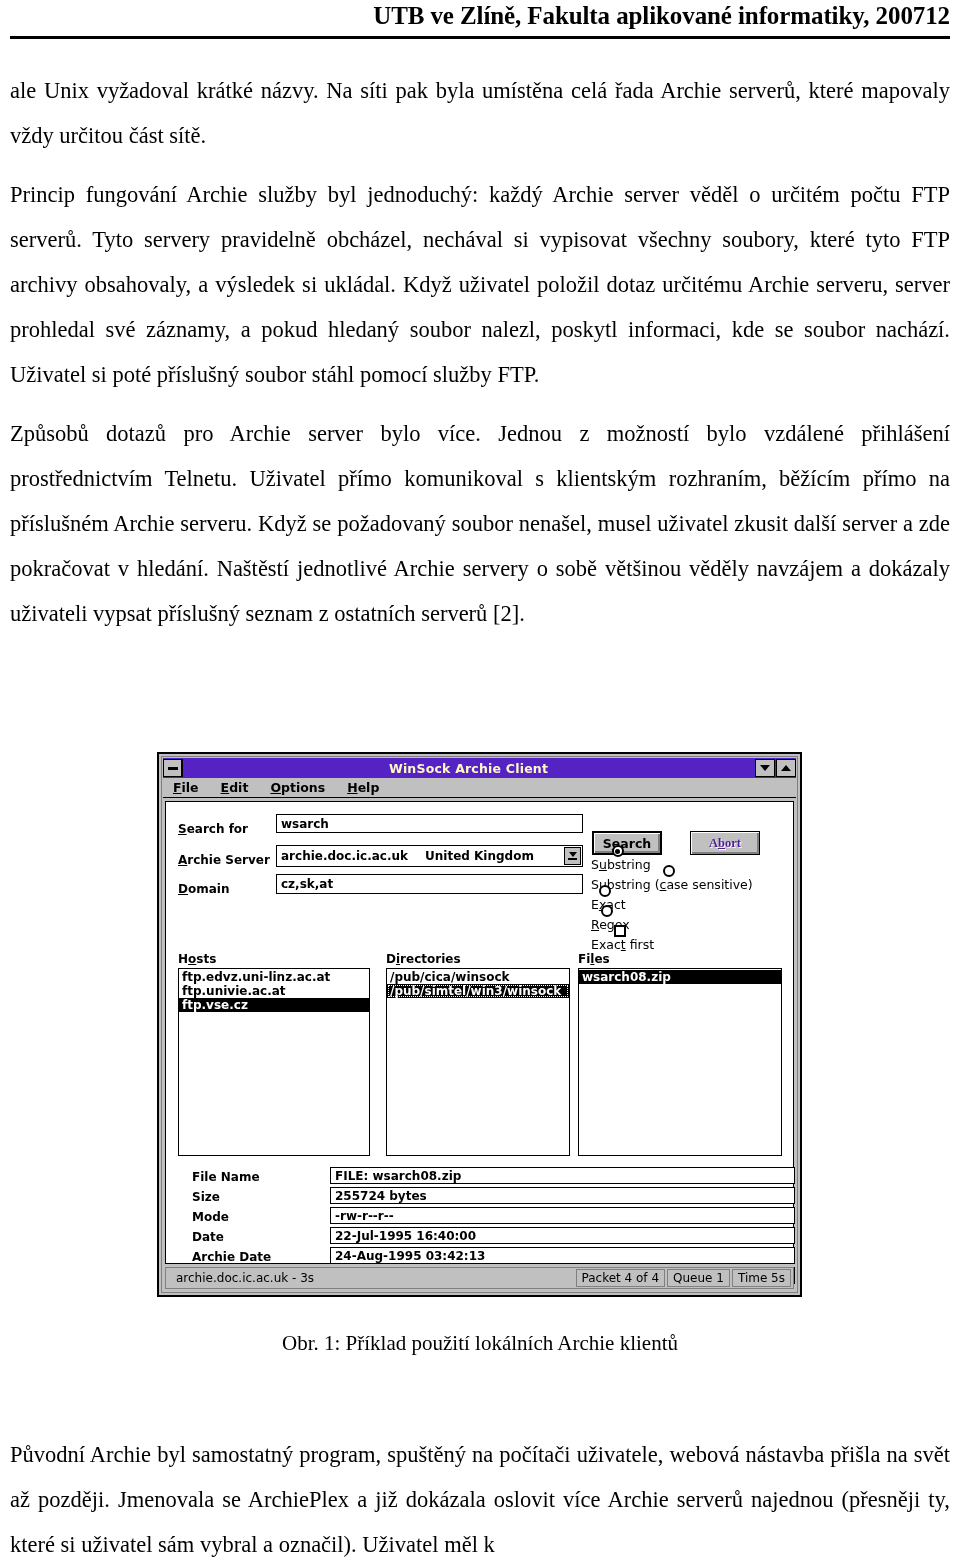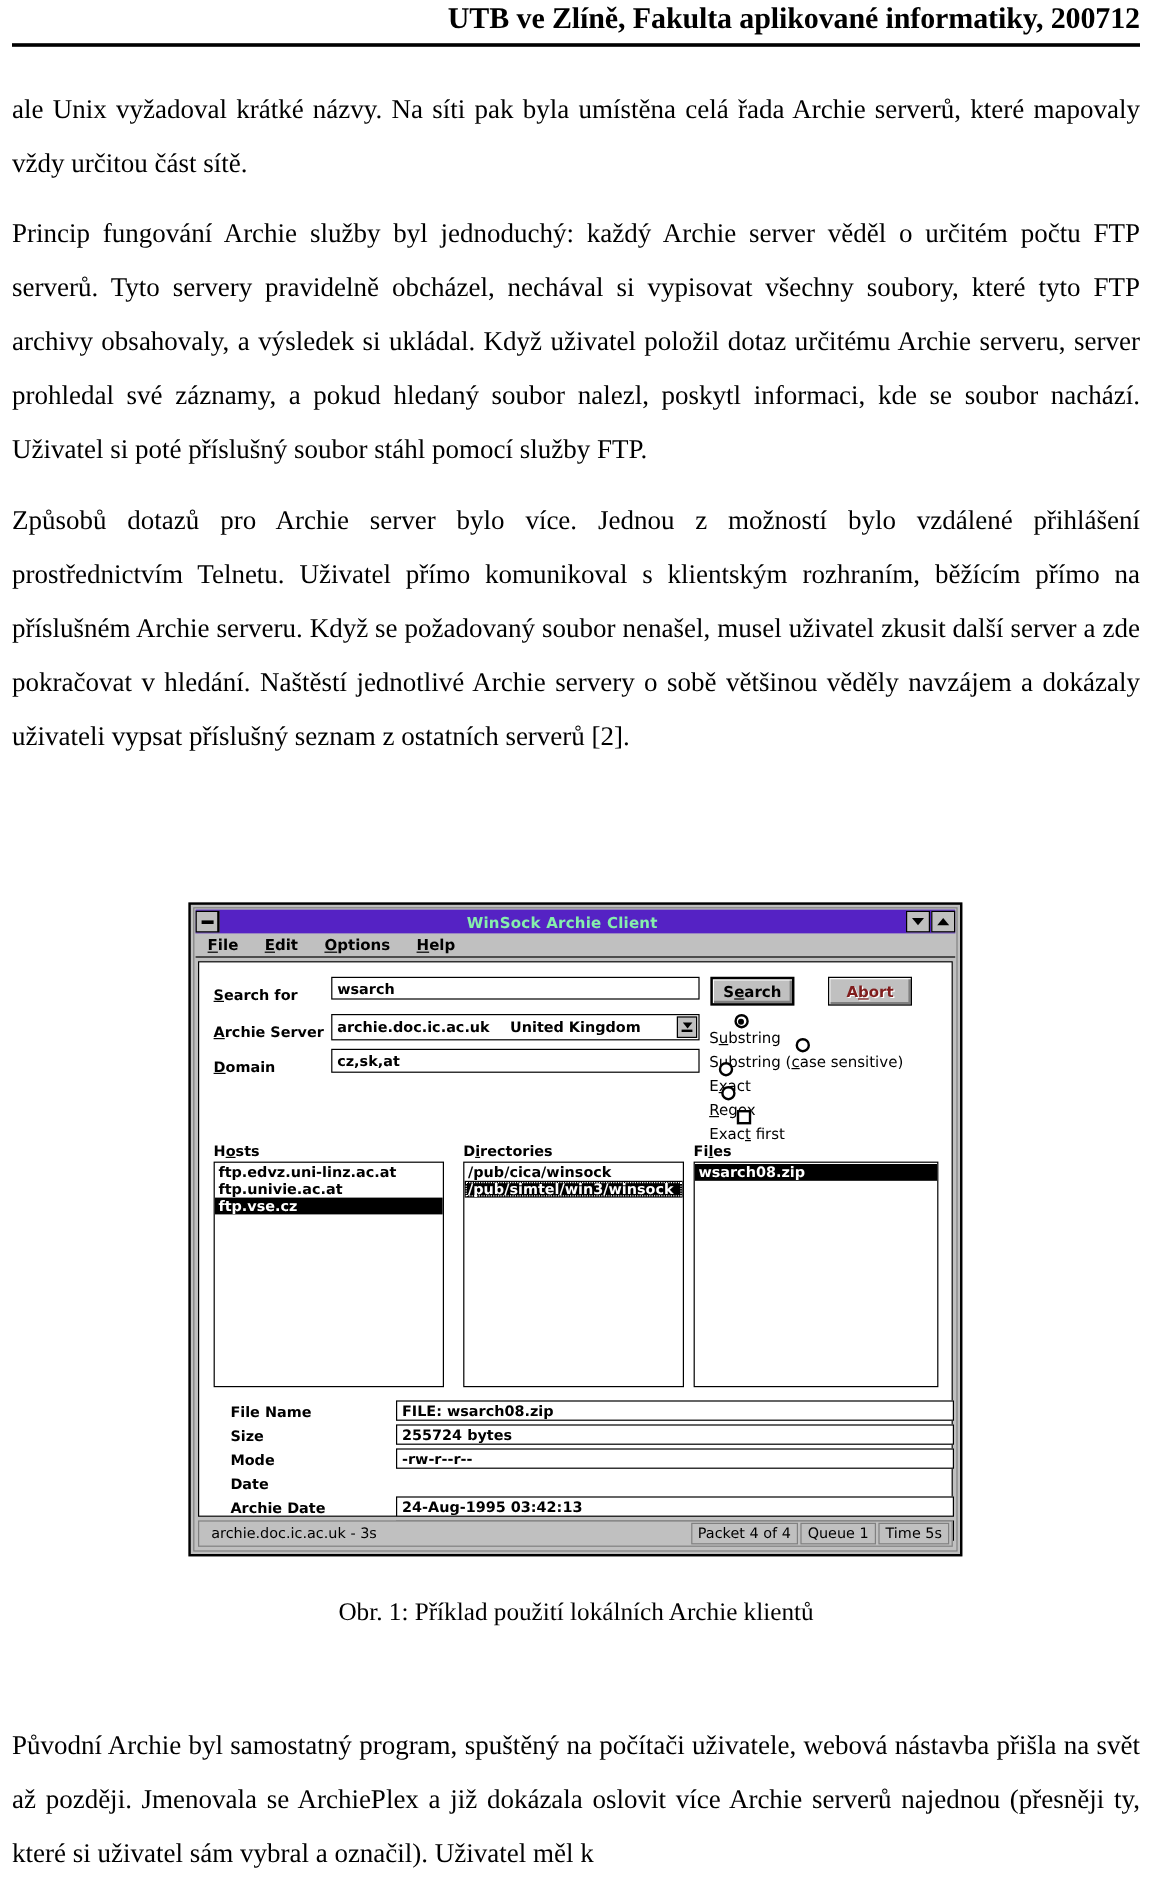--- a/index.html
+++ b/index.html
@@ -109,21 +109,21 @@
     border: 1px solid #000;
     border-right-width: 2px;
     box-sizing: border-box;
     display: flex; align-items: center; justify-content: center;
     flex: 0 0 auto;
   }
   .sysmenu-btn .bar { width: 10px; height: 3px; background: #000; }
   .titlebar-text {
     flex: 1 1 auto;
     text-align: center;
-    color: #86efac;
+    color: #fef9c3;
     font-weight: bold;
     font-size: 12.5px;
     letter-spacing: 0.2px;
   }
   .tb-btns { display: flex; flex: 0 0 auto; }
   .tb-btn {
     width: 20px; height: 18px;
     background: #c0c0c0;
     border: 1px solid #000;
     box-sizing: border-box;
@@ -207,23 +207,24 @@
     position: absolute;
     background: #c0c0c0;
     border: 1px solid #000;
     box-sizing: border-box;
     display: flex;
     align-items: center;
     justify-content: center;
     font-size: 12.5px;
     font-weight: bold;
     box-shadow: inset 1px 1px 0 #ffffff, inset -2px -2px 0 #808080;
+    margin-top: 17px;
   }
   .btn.default { border-width: 2px; }
-  .btn.disabled { color: #7f1d1d; text-shadow: 1px 1px 0 #ffffff; }
+  .btn.disabled { color: #4c1d95; text-shadow: 1px 1px 0 #ffffff; font-family: Liberation Serif, serif; }
   .btn .acc { text-decoration: underline; }
 
   .radio-row {
     position: absolute;
     display: flex;
     align-items: center;
     font-size: 12.5px;
     font-weight: normal;
     white-space: nowrap;
     flex-direction: column;
@@ -442,20 +443,21 @@
         <div class="detail-label" style="left:26px; top:368px;">File Name</div>
         <div class="detail-box" style="top:365px;">FILE: wsarch08.zip</div>
 
         <div class="detail-label" style="left:26px; top:388px;">Size</div>
         <div class="detail-box" style="top:385px;">255724 bytes</div>
 
         <div class="detail-label" style="left:26px; top:408px;">Mode</div>
         <div class="detail-box" style="top:405px;">-rw-r--r--</div>
 
         <div class="detail-label" style="left:26px; top:428px;">Date</div>
+        <div class="detail-box" style="top:425px;">22-Jul-1995 16:40:00</div>
 
         <div class="detail-label" style="left:26px; top:448px;">Archie Date</div>
         <div class="detail-box" style="top:445px;">24-Aug-1995 03:42:13</div>
 
         <div class="detail-label" style="left:26px; top:468px;">Host Address</div>
         <div class="detail-box" style="top:465px;">146.102.16.9</div>
 
       </div>
 
       <div class="statusbar">

